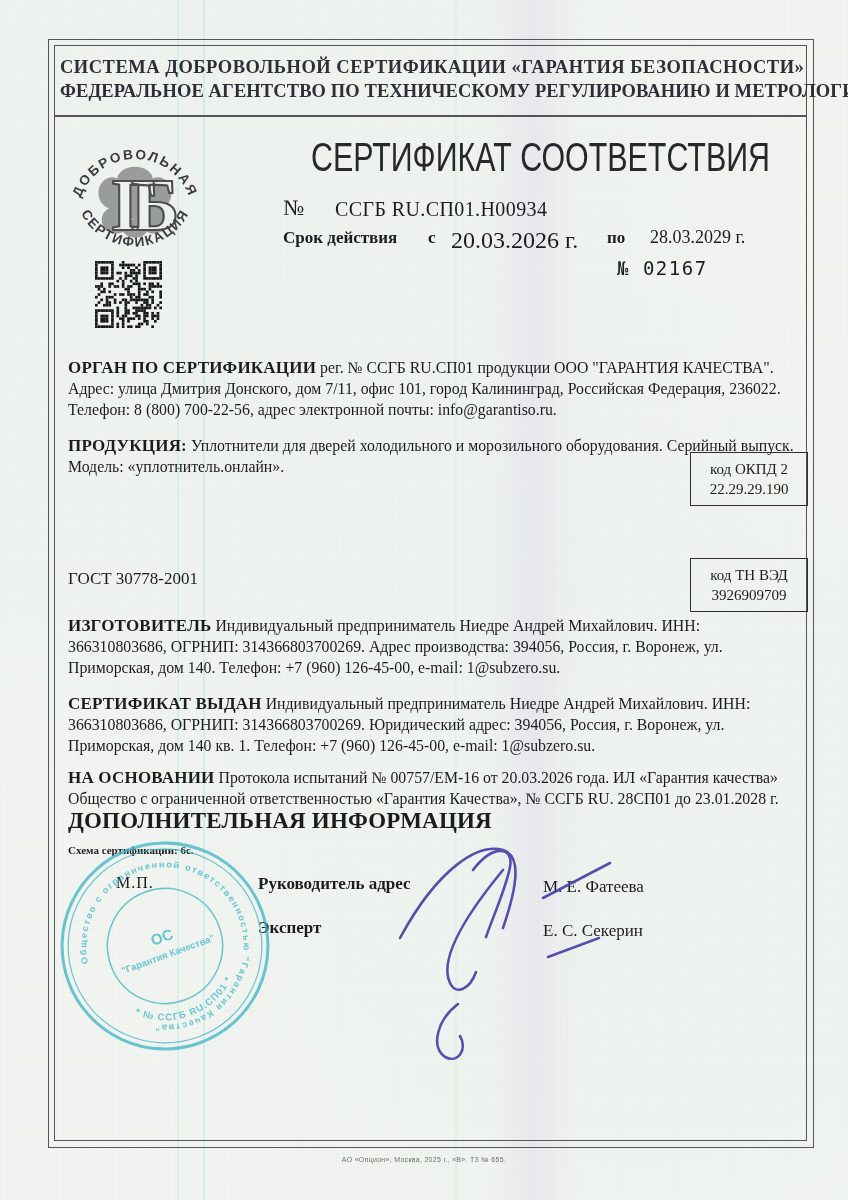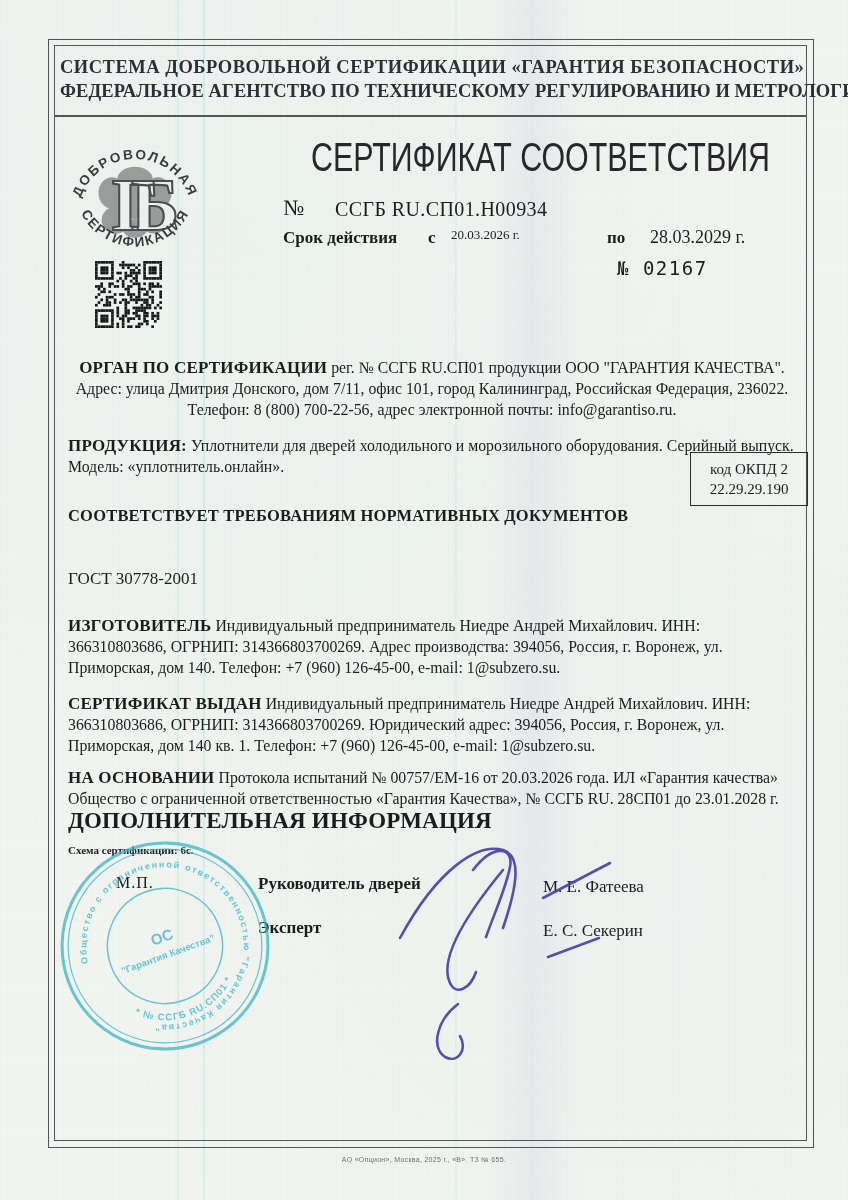--- a/index.html
+++ b/index.html
@@ -20,29 +20,29 @@
   .hdr{position:absolute;left:60px;width:742px;text-align:center;font-weight:700;color:#2e2e36;white-space:nowrap;}
   .hdr1{top:57px;font-size:18.5px;letter-spacing:.5px;}
   .hdr2{top:81px;font-size:18.5px;letter-spacing:.1px;}
   .title{position:absolute;left:311px;top:135px;font-family:"Liberation Sans",sans-serif;font-size:40px;
          white-space:nowrap;transform:scaleX(.76);transform-origin:left top;color:#28282c;}
   .abs{position:absolute;white-space:nowrap;}
   .cn-label{left:283px;top:195px;font-size:22px;}
   .cn-value{left:335px;top:198px;font-size:20px;letter-spacing:.4px;}
   .v-label{left:283px;top:228px;font-weight:700;font-size:17px;}
   .v-from-label{left:428px;top:228px;font-weight:700;font-size:17px;}
-  .v-from{left:451px;top:227px;font-size:13px;}
+  .v-from{left:451px;top:227px;font-size:24px;}
   .v-to-label{left:607px;top:228px;font-weight:700;font-size:17px;}
   .v-to{left:650px;top:227px;font-size:18px;}
   .bn{left:617px;top:257px;font-family:"DejaVu Sans Mono","Liberation Mono",monospace;font-size:19px;letter-spacing:1.5px;}
   .qr{position:absolute;left:95px;top:261px;}
   .logo{position:absolute;left:62px;top:122px;}
   .para{position:absolute;left:68px;width:728px;font-size:15.8px;line-height:21px;}
   .para b.lead{font-size:17px;letter-spacing:.2px;}
-  .p-organ{top:341px;text-align:center;} .p-product{top:419px;} .p-manufacturer{top:599px;}
+  .p-organ{top:341px;} .p-product{top:419px;} .p-manufacturer{top:599px;}
   .p-issued{top:677px;} .p-basis{top:751px;}
   .h-compliance{position:absolute;left:68px;top:506px;font-weight:700;font-size:16.5px;letter-spacing:.2px;}
   .t-gost{position:absolute;left:68px;top:529px;font-size:17px;margin-top:40px;}
   .h-dopinfo{position:absolute;left:68px;top:808px;font-weight:700;font-size:23px;letter-spacing:.2px;}
   .t-scheme{position:absolute;left:68px;top:844px;font-weight:700;font-size:11px;}
   .codebox{position:absolute;left:690px;width:112px;border:1.3px solid #2e2e2e;text-align:center;
            font-size:15px;line-height:20px;padding:6px 2px;}
   .box-okpd{top:452px;} .box-tnved{top:558px;}
   .mp{left:116px;top:874px;font-size:16px;letter-spacing:1px;}
   .role1{left:258px;top:874px;font-weight:700;font-size:17px;}
@@ -405,35 +405,38 @@
   <p class="para p-organ"><b class="lead">ОРГАН ПО СЕРТИФИКАЦИИ</b> <span>рег. № ССГБ RU.СП01 продукции ООО "ГАРАНТИЯ КАЧЕСТВА". Адрес: улица Дмитрия Донского, дом 7/11, офис 101, город Калининград, Российская Федерация, 236022. Телефон: 8 (800) 700-22-56, адрес электронной почты: info@garantiso.ru.</span></p>
 
   <p class="para p-product"><b class="lead">ПРОДУКЦИЯ:</b> <span>Уплотнители для дверей холодильного и морозильного оборудования. Серийный выпуск.</span><br>
   <span>Модель: «уплотнитель.онлайн».</span></p>
 
   <div class="codebox box-okpd">
     <div>код ОКПД 2</div>
     <div>22.29.29.190</div>
   </div>
 
-  <div class="h-compliance">СООТВЕТСТВУЕТ ТРЕБОВАНИЯМ НОРМАТИВНЫХ ДОКУМЕНТОВ</div>
   <div class="t-gost">ГОСТ 30778-2001</div>
 
+  <div class="codebox box-tnved">
+    <div>код ТН ВЭД</div>
+    <div>3926909709</div>
+  </div>
 
   <p class="para p-manufacturer"><b class="lead">ИЗГОТОВИТЕЛЬ</b> <span>Индивидуальный предприниматель Ниедре Андрей Михайлович. ИНН: 366310803686, ОГРНИП: 314366803700269. Адрес производства: 394056, Россия, г. Воронеж, ул. Приморская, дом 140. Телефон: +7 (960) 126-45-00, e-mail: 1@subzero.su.</span></p>
 
   <p class="para p-issued"><b class="lead">СЕРТИФИКАТ ВЫДАН</b> <span>Индивидуальный предприниматель Ниедре Андрей Михайлович. ИНН: 366310803686, ОГРНИП: 314366803700269. Юридический адрес: 394056, Россия, г. Воронеж, ул. Приморская, дом 140 кв. 1. Телефон: +7 (960) 126-45-00, e-mail: 1@subzero.su.</span></p>
 
   <p class="para p-basis"><b class="lead">НА ОСНОВАНИИ</b> <span>Протокола испытаний № 00757/ЕМ-16 от 20.03.2026 года. ИЛ «Гарантия качества» Общество с ограниченной ответственностью «Гарантия Качества», № ССГБ RU. 28СП01 до 23.01.2028 г.</span></p>
 
   <div class="h-dopinfo">ДОПОЛНИТЕЛЬНАЯ ИНФОРМАЦИЯ</div>
   <div class="t-scheme">Схема сертификации: 6с.</div>
 
   <span class="abs mp">М.П.</span>
-  <span class="abs role1">Руководитель дверей</span>
+  <span class="abs role1">Руководитель адрес</span>
   <span class="abs name1">М. Е. Фатеева</span>
   <span class="abs role2">Эксперт</span>
   <span class="abs name2">Е. С. Секерин</span>
 
   <svg class="stamp" width="226" height="226" viewBox="0 0 224 224">
     <g transform="rotate(-20 112 112)" stroke="#3db4c6" fill="none">
       <circle cx="112" cy="112" r="102" stroke-width="3"></circle>
       <circle cx="112" cy="112" r="96" stroke-width="1.2"></circle>
       <circle cx="112" cy="112" r="57" stroke-width="1.5"></circle>
       <defs>

